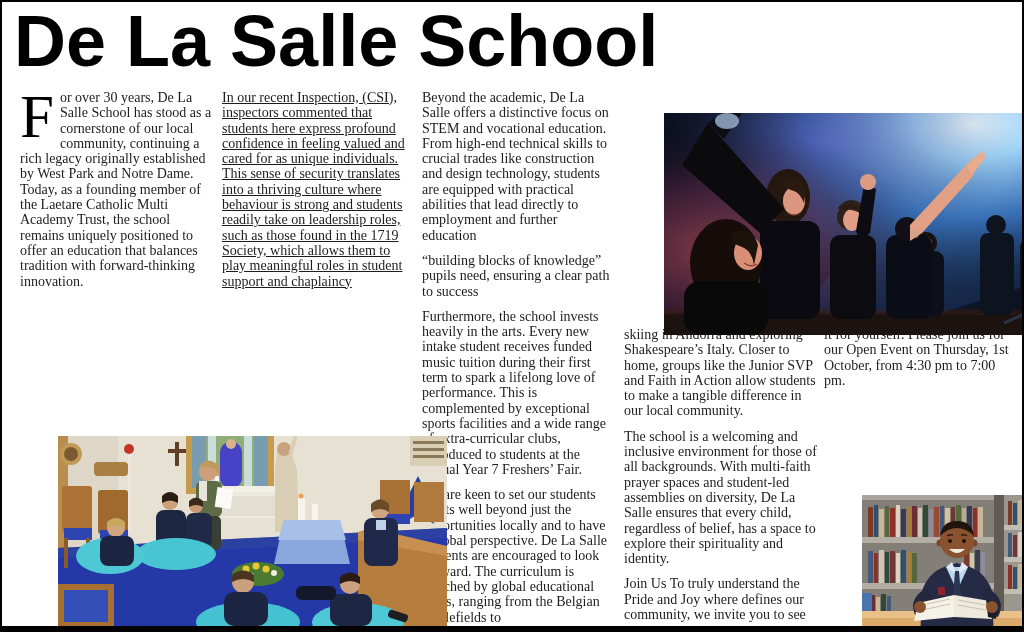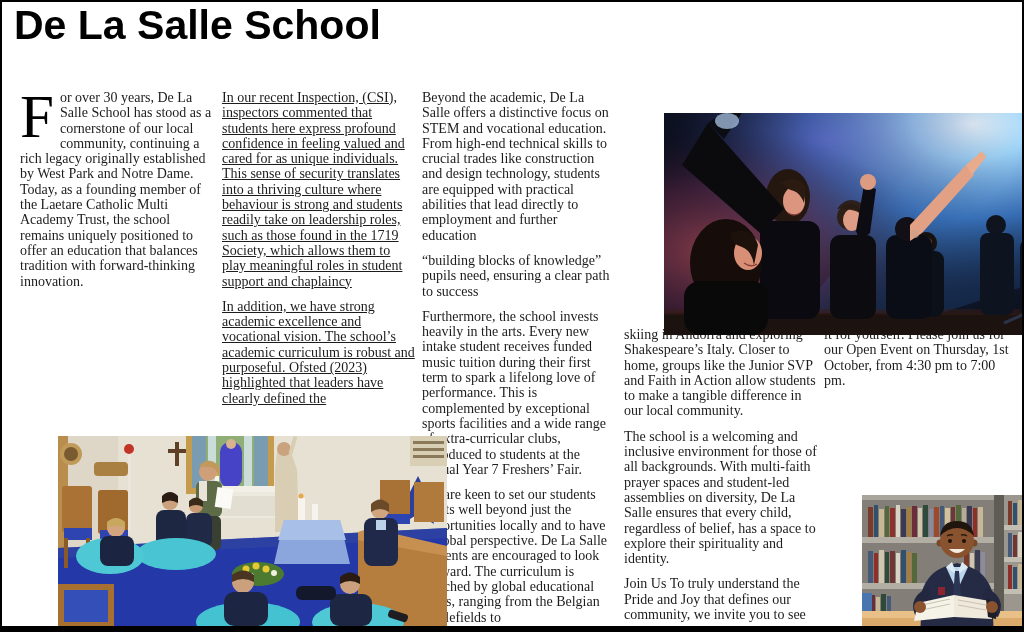--- a/index.html
+++ b/index.html
@@ -10,21 +10,21 @@
     background:#ffffff;
     border:2px solid #000;
     border-bottom-width:6px;
     overflow:hidden;
     font-family:"Liberation Serif", serif;
     color:#1c1c1c;
   }
   .headline {
     position:absolute; left:12px; top:2px; margin:0;
     font-family:"Liberation Sans", sans-serif;
-    font-weight:bold; font-size:41px; line-height:1.05;
+    font-weight:bold; font-size:72px; line-height:1.05;
     letter-spacing:0px; color:#000; white-space:nowrap;
   }
   .col {
     position:absolute; top:88px; width:193px;
     font-size:14px; line-height:15.3px; text-align:left;
   }
   .col p { margin:0 0 10px 0; }
   #col4, #col5 { top:325px; }
   #col1 { left:18px; } #col2 { left:220px;text-decoration:underline; } #col3 { left:420px; }
   #col4 { left:622px; } #col5 { left:822px; }
@@ -44,34 +44,33 @@
 <div class="page">
 
   <h1 class="headline">De La Salle School</h1>
 
   <div class="col" id="col1">
     <p><span class="dropcap">F</span><span>or over 30 years, De La Salle School has stood as a cornerstone of our local community, continuing a rich legacy originally established by West Park and Notre Dame. Today, as a founding member of the Laetare Catholic Multi Academy Trust, the school remains uniquely positioned to offer an education that balances tradition with forward-thinking innovation.</span></p>
   </div>
 
   <div class="col" id="col2">
     <p>In our recent Inspection, (CSI), inspectors commented that students here express profound confidence in feeling valued and cared for as unique individuals. This sense of security translates into a thriving culture where behaviour is strong and students readily take on leadership roles, such as those found in the 1719 Society, which allows them to play meaningful roles in student support and chaplaincy</p>
-    <p>In addition, we have strong academic excellence and vocational vision. The school’s academic curriculum is robust and purposeful. Ofsted (2023) highlighted that leaders have clearly defined the</p>
   </div>
 
   <div class="col" id="col3">
     <p>Beyond the academic, De La Salle offers a distinctive focus on STEM and vocational education. From high-end technical skills to crucial trades like construction and design technology, students are equipped with practical abilities that lead directly to employment and further education</p>
     <p>“building blocks of knowledge” pupils need, ensuring a clear path to success</p>
     <p>Furthermore, the school invests heavily in the arts. Every new intake student receives funded music tuition during their first term to spark a lifelong love of performance. This is complemented by exceptional sports facilities and a wide range of extra-curricular clubs, introduced to students at the annual Year 7 Freshers’ Fair.</p>
     <p>We are keen to set our students sights well beyond just the opportunities locally and to have a global perspective. De La Salle students are encouraged to look outward. The curriculum is enriched by global educational visits, ranging from the Belgian Battlefields to</p>
   </div>
 
   <div class="col" id="col4">
     <p>skiing in Andorra and exploring Shakespeare’s Italy. Closer to home, groups like the Junior SVP and Faith in Action allow students to make a tangible difference in our local community.</p>
     <p>The school is a welcoming and inclusive environment for those of all backgrounds. With multi-faith prayer spaces and student-led assemblies on diversity, De La Salle ensures that every child, regardless of belief, has a space to explore their spirituality and identity.</p>
-    <p>Join Us To truly understand the Pride and Joy that defines our community, we invite you to see</p>
+    <p>Join Us To truly understand the Pride and Joy where defines our community, we invite you to see</p>
   </div>
 
   <div class="col" id="col5">
     <p>it for yourself. Please join us for our Open Event on Thursday, 1st October, from 4:30 pm to 7:00 pm.</p>
   </div>
 
   <figure class="photo" id="photo-stage" aria-label="Students performing on a dark stage lit by a blue spotlight, one pointing upward">
     <svg viewBox="0 0 386 222" preserveAspectRatio="none">
       <defs>
         <radialGradient id="g-spot" cx="0.80" cy="0.05" r="0.78">

